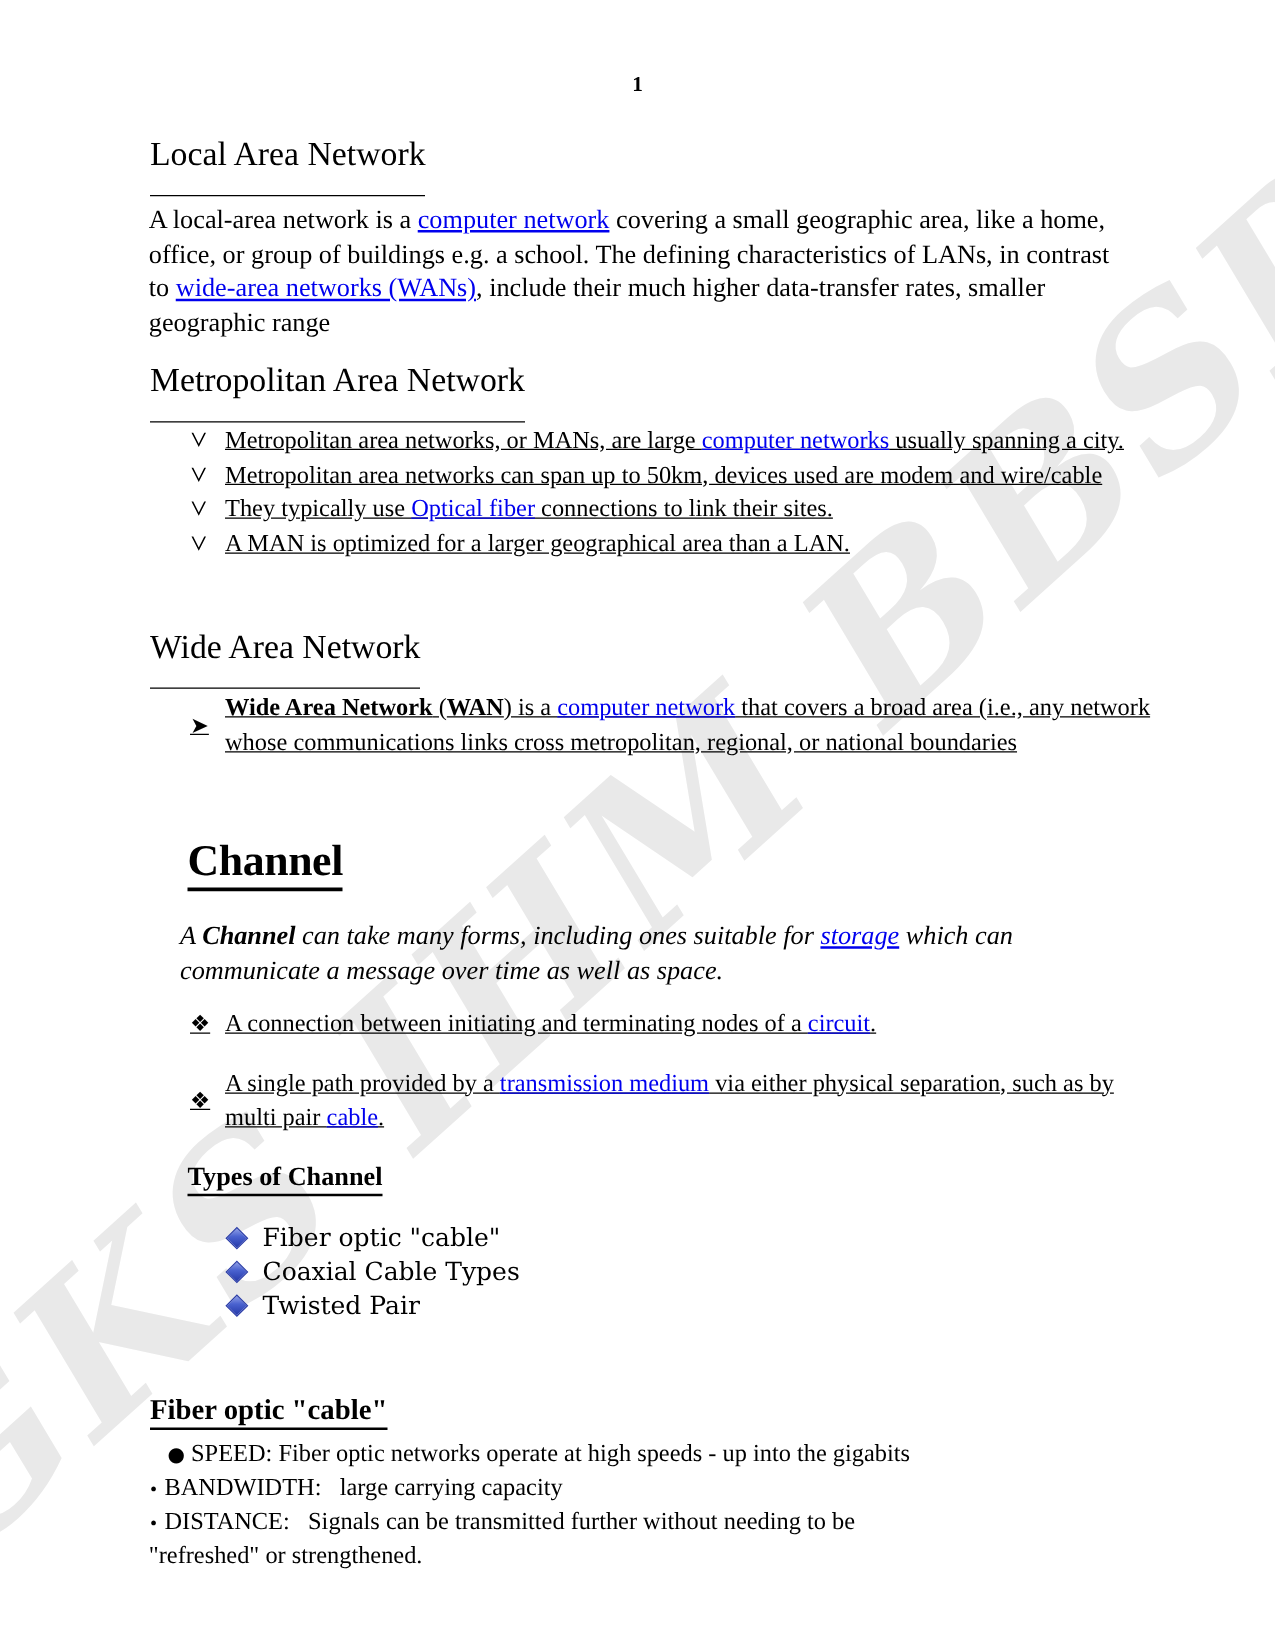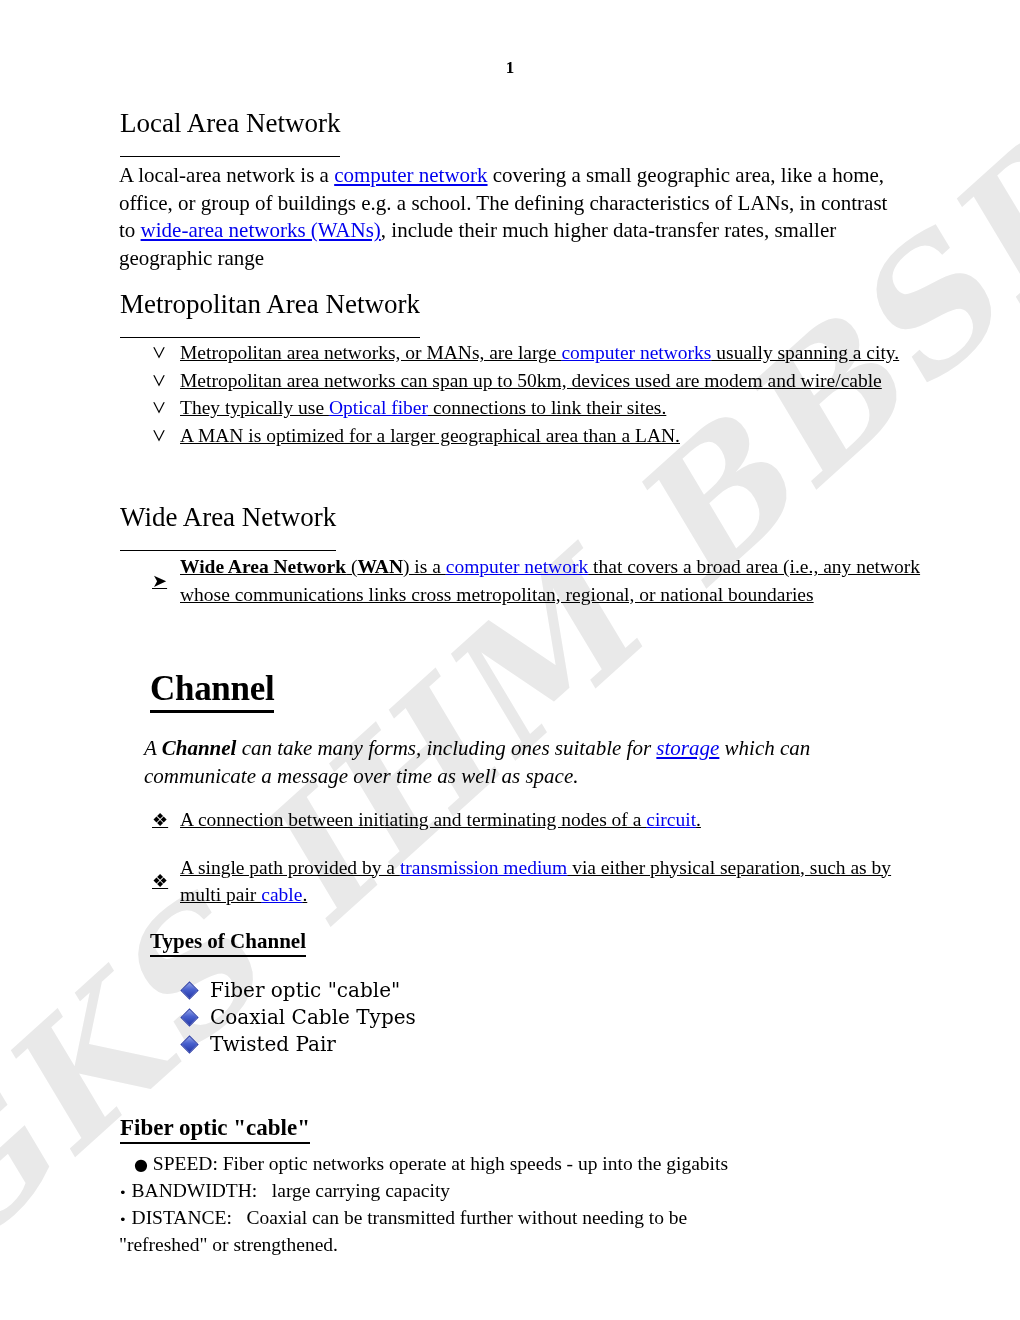--- a/index.html
+++ b/index.html
@@ -306,19 +306,19 @@
       <span>SPEED: Fiber optic networks operate at high speeds - up into the gigabits</span>
     </div>
 
     <div class="dotline" style="left:119px; top:1177px;">
       <span class="smalldot">•</span>
       <span style="white-space:pre;">BANDWIDTH:   large carrying capacity</span>
     </div>
 
     <div class="dotline" style="left:119px; top:1204px;">
       <span class="smalldot">•</span>
-      <span style="white-space:pre;">DISTANCE:   Coaxial can be transmitted further without needing to be</span>
+      <span style="white-space:pre;">DISTANCE:   Signals can be transmitted further without needing to be</span>
     </div>
 
     <div class="dotline" style="left:119px; top:1231px;">"refreshed" or strengthened.</div>
 
   </div>
 </div>
 
 </body></html>

